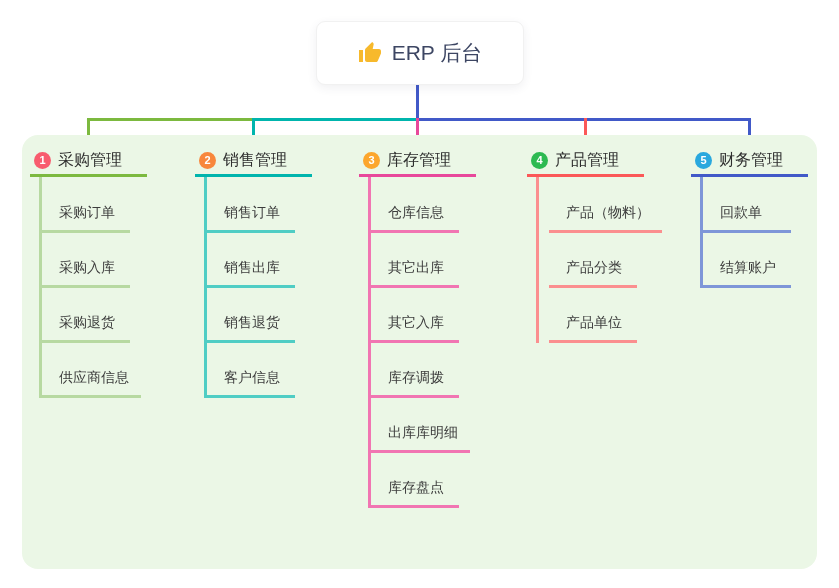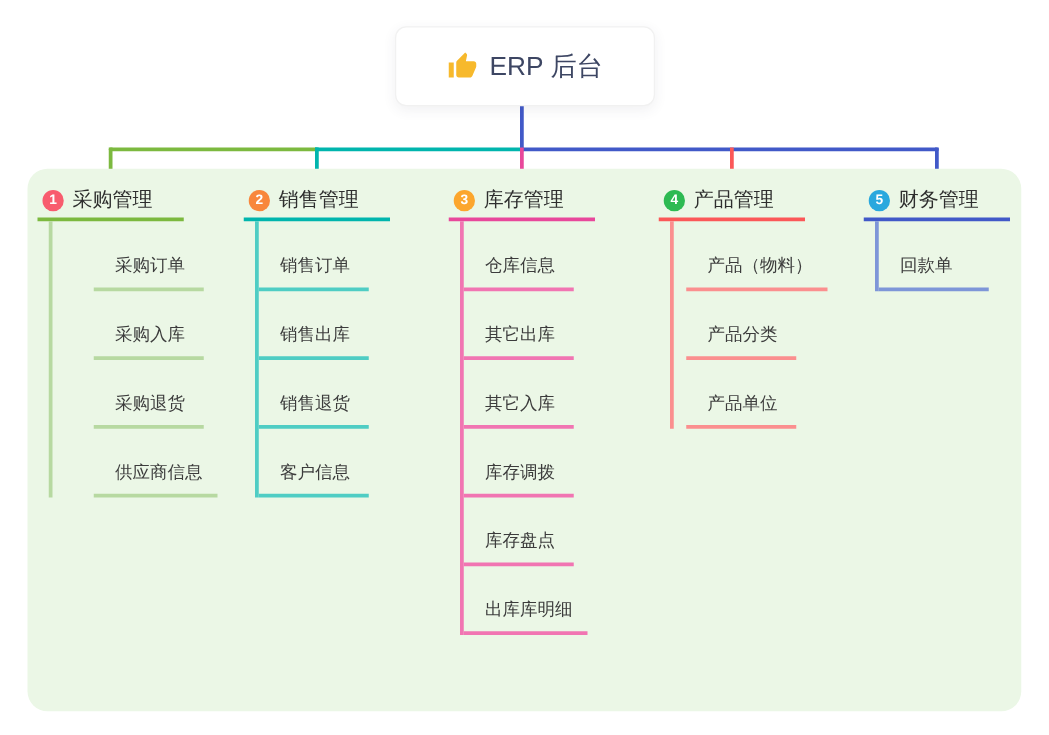--- a/index.html
+++ b/index.html
@@ -59,21 +59,21 @@
   .b1 .children{border-left:3px solid #b7d9a1;}
   .b2 .children{border-left:3px solid #4fcdc4;}
   .b3 .children{border-left:3px solid #f175b2;}
   .b4 .children{border-left:3px solid #fb8f8f;padding-left:10px;}
   .b5 .children{border-left:3px solid #7e96d8;}
   .child-row{
     height:55px;box-sizing:border-box;display:flex;align-items:flex-end;
     width:max-content;min-width:88px;
   }
   .child-row:first-child{height:56px;}
-  .b1 .child-row{border-bottom:3px solid #b7d9a1;margin-left:33px;}
+  .b1 .child-row{border-bottom:3px solid #b7d9a1;}
   .b2 .child-row{border-bottom:3px solid #4fcdc4;}
   .b3 .child-row{border-bottom:3px solid #f175b2;}
   .b4 .child-row{border-bottom:3px solid #fb8f8f;}
   .b5 .child-row{border-bottom:3px solid #7e96d8;}
   .child-label{
     padding:0 12px 8px 17px;font-size:14px;color:#3c3c3c;white-space:nowrap;
   }
 </style>
 </head>
 <body>
@@ -155,24 +155,24 @@
       <div class="child-row">
           <span class="child-label">其它出库</span>
         </div>
       <div class="child-row">
           <span class="child-label">其它入库</span>
         </div>
       <div class="child-row">
           <span class="child-label">库存调拨</span>
         </div>
       <div class="child-row">
+          <span class="child-label">出库库明细</span>
+        </div>
+      <div class="child-row">
           <span class="child-label">库存盘点</span>
-        </div>
-      <div class="child-row">
-          <span class="child-label">出库库明细</span>
         </div>
     </div>
   </div>
 
   <div class="branch b4">
     <div class="branch-head">
       <span class="badge badge-4">4</span>
       <span class="branch-title">产品管理</span>
     </div>
     <div class="children">
@@ -190,16 +190,19 @@
 
   <div class="branch b5">
     <div class="branch-head">
       <span class="badge badge-5">5</span>
       <span class="branch-title">财务管理</span>
     </div>
     <div class="children">
       <div class="child-row">
           <span class="child-label">回款单</span>
         </div>
+      <div class="child-row">
+          <span class="child-label">结算账户</span>
+        </div>
     </div>
   </div>
 
 </div>
 
 </body></html>

